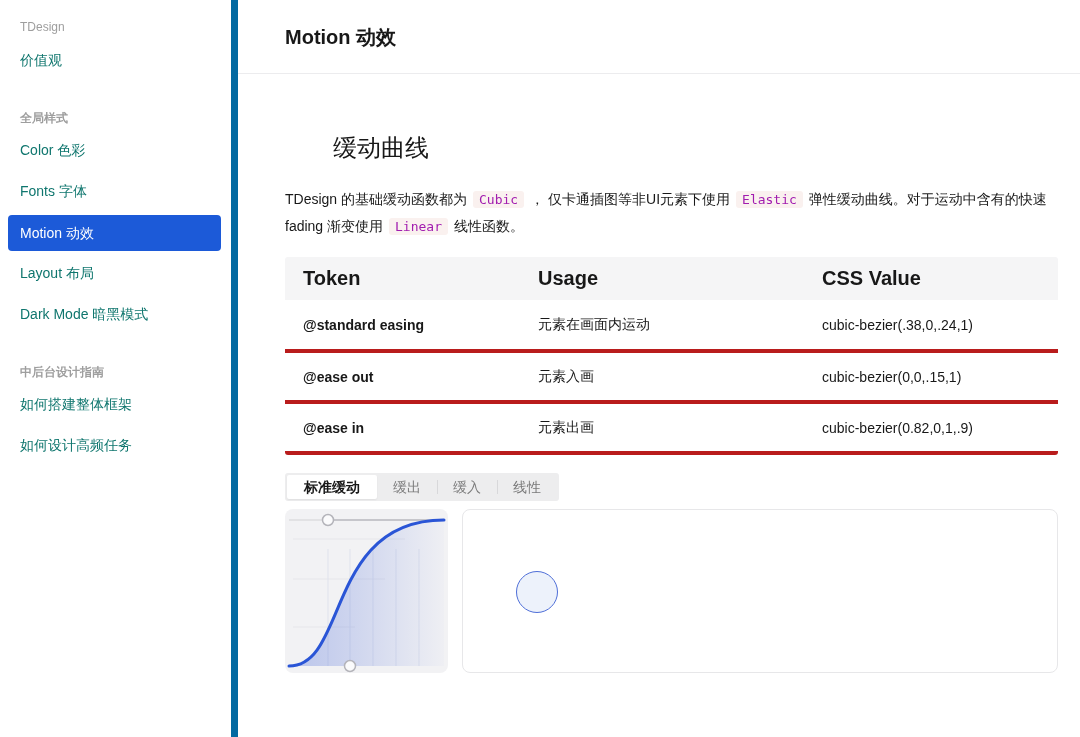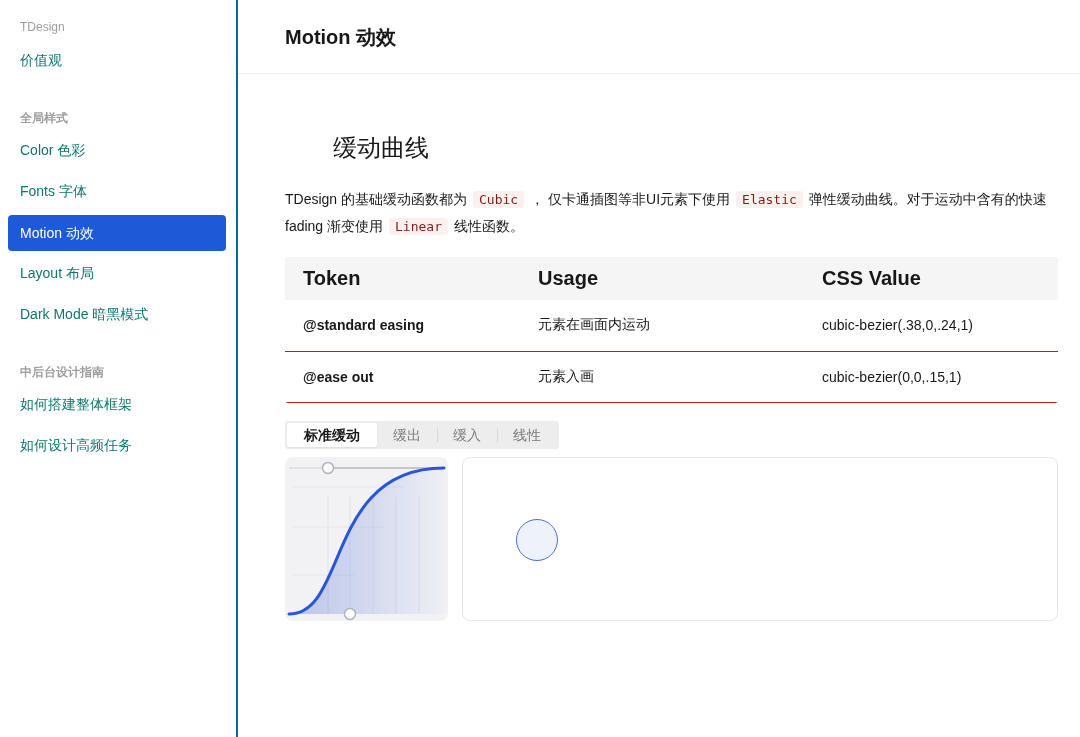--- a/index.html
+++ b/index.html
@@ -1,48 +1,48 @@
 <!DOCTYPE html>
 <html><head>
 <meta charset="utf-8">
 <style>
   * { margin:0; padding:0; box-sizing:border-box; }
   html,body { width:1080px; height:737px; background:#fff; overflow:hidden;
     font-family:"Liberation Sans","DejaVu Sans",sans-serif; color:#181818; }
   .app { display:flex; width:1080px; height:737px; }
 
   
-  .sidebar { width:238px; min-width:238px; height:737px; border-right:2px solid #0369a1;
+  .sidebar { width:238px; min-width:238px; height:737px; border-right:7px solid #0369a1;
     padding-top:14px; background:#fff; }
   .side-brand { height:26px; line-height:26px; padding-left:20px; font-size:12px; color:#9e9e9e; }
   .side-section { height:24px; line-height:24px; padding-left:20px; font-size:12px; color:#9e9e9e;
     margin-top:25px;font-weight:bold; }
   .side-item { height:41px; line-height:41px; padding-left:20px; font-size:14px; color:#0f766e;
     cursor:pointer; }
   .side-item.active { height:36px; line-height:36px; margin:3px 10px 2px 8px; padding-left:12px;
     background:#1c5ad8; color:#fff; border-radius:4px; }
 
   
   .main { flex:1; height:737px; overflow:hidden; }
   .page-header { height:74px; border-bottom:1px solid #ececee; padding:24px 0 0 47px; }
   .page-title { font-size:20px; font-weight:700; color:#181818; }
   .content { padding:58px 22px 0 47px; }
   .h2 { font-size:24px; font-weight:400; color:#181818;margin-left:48px; }
   .intro { margin-top:22px; font-size:14px; line-height:27px; color:#181818; max-width:780px; }
   .code-chip { font-family:"DejaVu Sans Mono","Liberation Mono",monospace; font-size:13px;
-    color:#7f1d1d; background:#faf1ef; border-radius:3px; padding:1px 6px; margin:0 6px; }
+    color:#a21caf; background:#faf1ef; border-radius:3px; padding:1px 6px; margin:0 6px; }
 
   
   table.tokens { margin-top:17px; width:100%; border-collapse:collapse; table-layout:fixed;
     border-radius:3px; overflow:hidden; }
   table.tokens col.c1 { width:235px; } table.tokens col.c2 { width:284px; }
   table.tokens thead th { background:#f5f5f6; text-align:left; font-size:20px; font-weight:700;
     color:#181818; height:43px; padding:0 10px 0 18px; }
   table.tokens tbody td { height:51px; padding:0 10px 0 18px; font-size:14px; color:#181818;
-    border-bottom:1px solid #b91c1c; background:#fff; }
+    border-bottom:4px solid #b91c1c; background:#fff; }
   td.token { color:#7d3ed8; font-weight:600; }
 
   
   .seg { display:inline-flex; margin-top:18px; background:#ededee; border-radius:3px; padding:2px;
     align-items:stretch; }
   .seg-item { font-size:14px; color:#7a7a7a; padding:0 16px; height:24px; line-height:24px;
     cursor:pointer; position:relative; }
   .seg-item.active { background:#fff; color:#181818; font-weight:600; border-radius:2px;
     padding:0 17px; box-shadow:0 1px 2px rgba(0,0,0,.06); }
   .seg-item.divided::before { content:""; position:absolute; left:0; top:5px; bottom:5px;
@@ -104,20 +104,25 @@
           <tr>
             <td class="token">@standard easing</td>
             <td>元素在画面内运动</td>
             <td>cubic-bezier(.38,0,.24,1)</td>
           </tr>
           <tr>
             <td class="token">@ease out</td>
             <td>元素入画</td>
             <td>cubic-bezier(0,0,.15,1)</td>
           </tr>
+          <tr>
+            <td class="token">@ease in</td>
+            <td>元素出画</td>
+            <td>cubic-bezier(0.82,0,1,.9)</td>
+          </tr>
         </tbody>
       </table>
 
       <div class="seg">
         <div class="seg-item active">标准缓动</div>
         <div class="seg-item">缓出</div>
         <div class="seg-item divided">缓入</div>
         <div class="seg-item divided">线性</div>
       </div>
 

